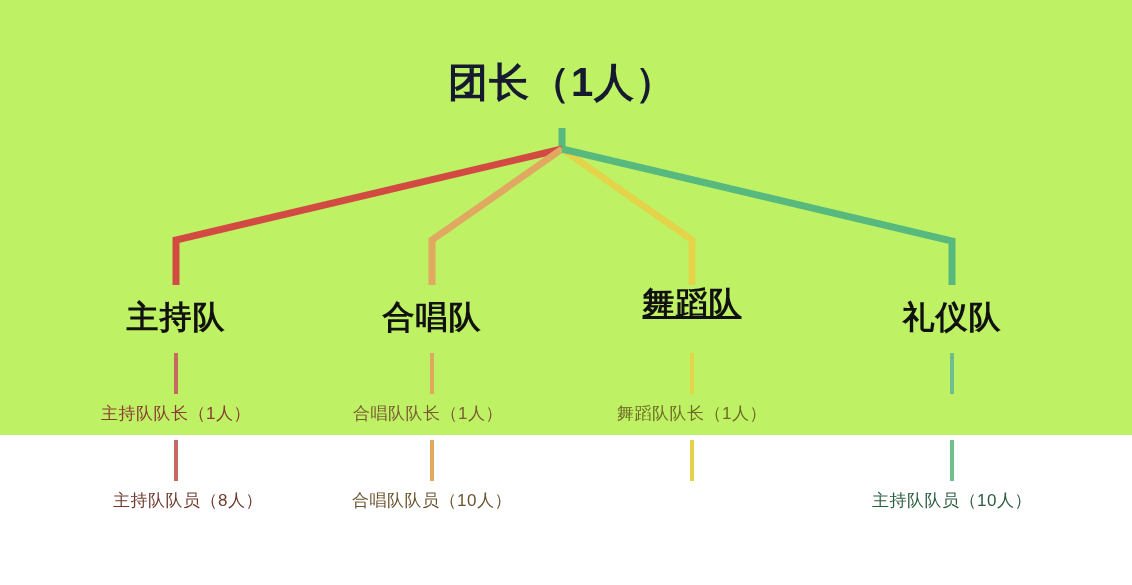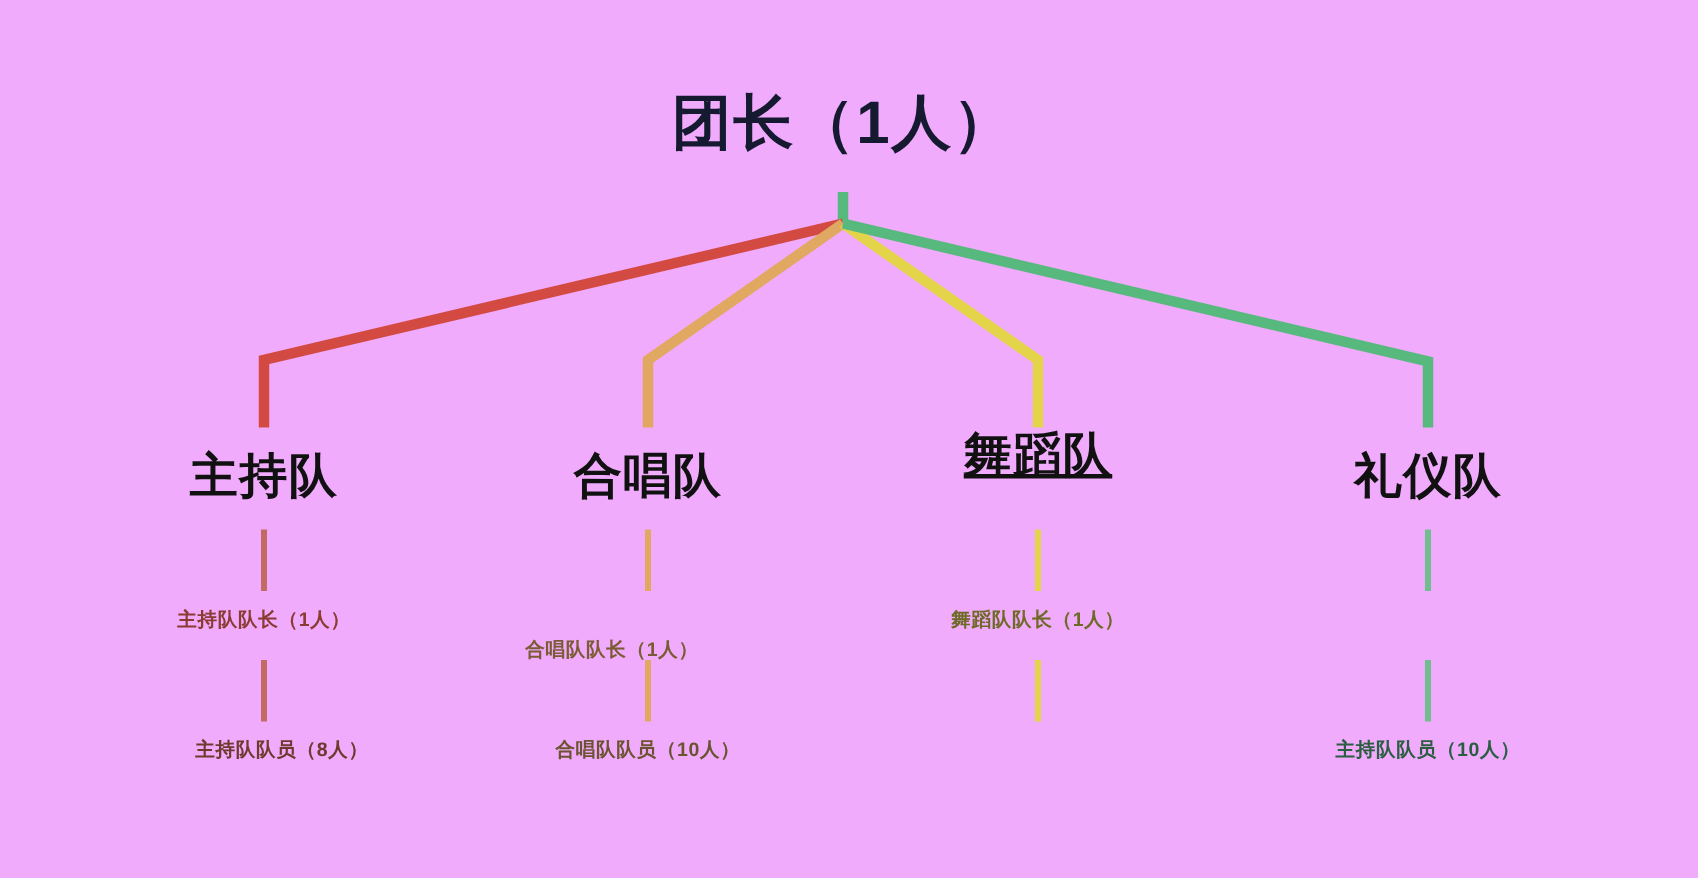--- a/index.html
+++ b/index.html
@@ -6,22 +6,22 @@
   html,body{margin:0;padding:0;}
   body{
     width:1132px;height:585px;
     background:#ffffff;
     font-family:"Liberation Sans","DejaVu Sans",sans-serif;
     overflow:hidden;
     position:relative;
   }
   #stage{
     position:relative;
-    width:1132px;height:585px;
-    background:#f0abfc;
+    width:1132px;height:435px;
+    background:#bef264;
   }
   #links{
     position:absolute;left:0;top:0;
     width:1132px;height:585px;
     pointer-events:none;
   }
   .node{
     position:absolute;
     text-align:center;
     white-space:nowrap;
@@ -33,22 +33,22 @@
     color:#151A30;
     letter-spacing:1px;
   }
   .team-title{
     font-size:32px;
     font-weight:bold;
     color:#111111;
     letter-spacing:1px;
   }
   .leaf{
-    font-size:13px;
-    font-weight:bold;
+    font-size:17px;
+    font-weight:normal;
     letter-spacing:0.5px;
   }
 </style>
 </head>
 <body>
 
 <div id="stage">
 
   <svg id="links" viewBox="0 0 1132 585">
 
@@ -71,21 +71,21 @@
     <path d="M952,440 L952,481" stroke="#6FBE8D" stroke-width="4" fill="none"></path>
   </svg>
 
   <div class="node root-title" style="left:562px;top:82px;">团长（1人）</div>
 
   <div class="node team-title" style="left:176px;top:318px;color:#111111;">主持队</div>
   <div class="node leaf" style="left:176px;top:413px;color:#8A3B32;">主持队队长（1人）</div>
   <div class="node leaf" style="left:176px;top:500px;color:#6E3A2E;margin-left:12px;">主持队队员（8人）</div>
 
   <div class="node team-title" style="left:432px;top:318px;color:#111111;">合唱队</div>
-  <div class="node leaf" style="left:408px;top:413px;color:#7A5B33;margin-top:20px;">合唱队队长（1人）</div>
+  <div class="node leaf" style="left:428px;top:413px;color:#7A5B33;">合唱队队长（1人）</div>
   <div class="node leaf" style="left:432px;top:500px;color:#6B5330;">合唱队队员（10人）</div>
 
   <div class="node team-title" style="left:692px;top:304px;color:#111111;text-decoration:underline;">舞蹈队</div>
   <div class="node leaf" style="left:692px;top:413px;color:#6E6A25;">舞蹈队队长（1人）</div>
 
   <div class="node team-title" style="left:952px;top:318px;color:#111111;">礼仪队</div>
   <div class="node leaf" style="left:952px;top:500px;color:#2B5E41;">主持队队员（10人）</div>
 
 </div>
 

